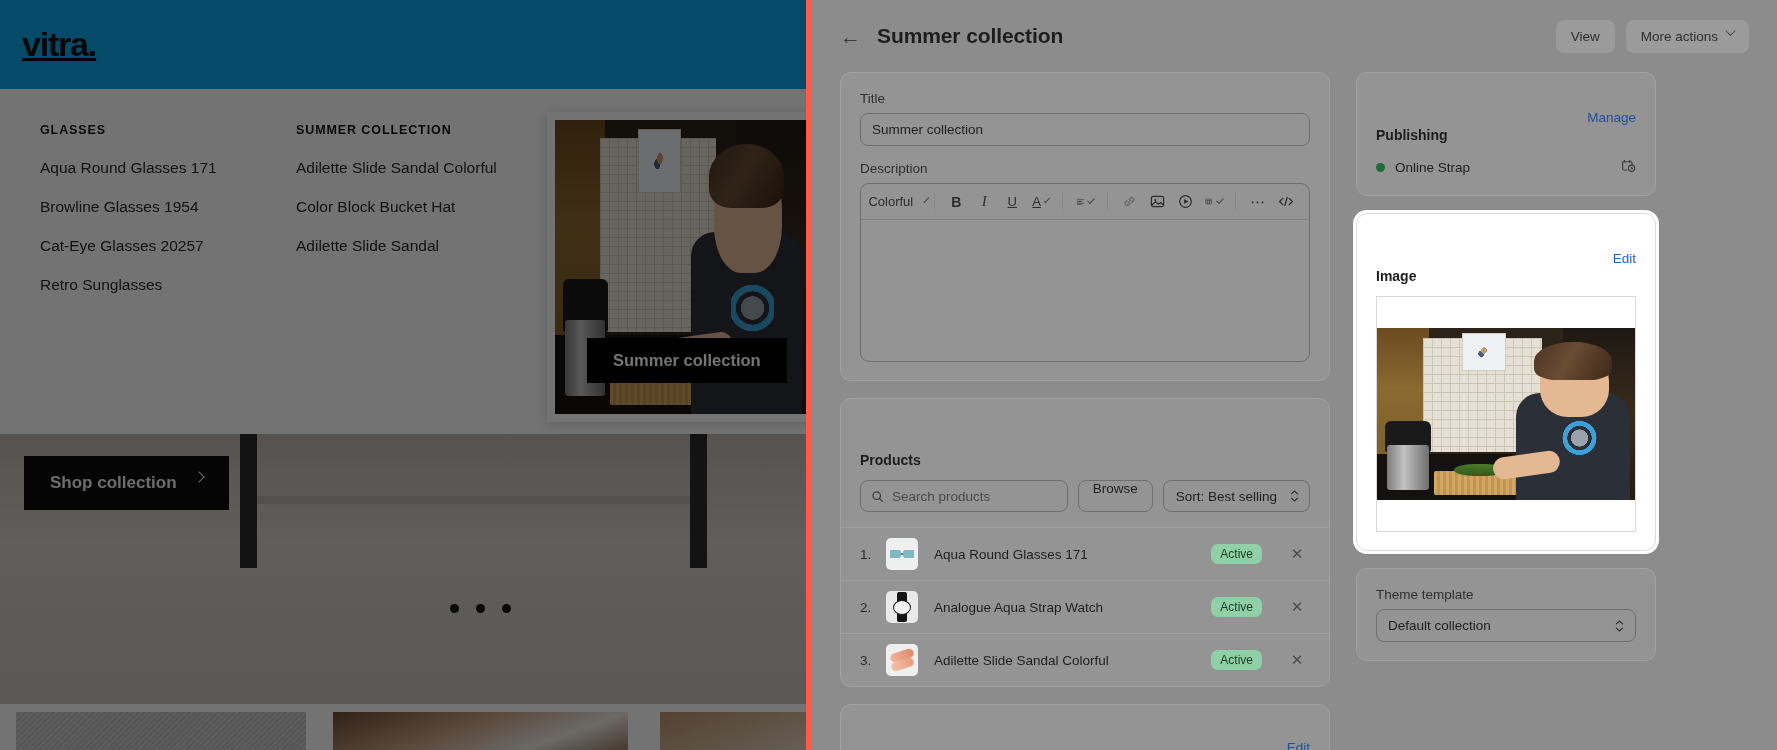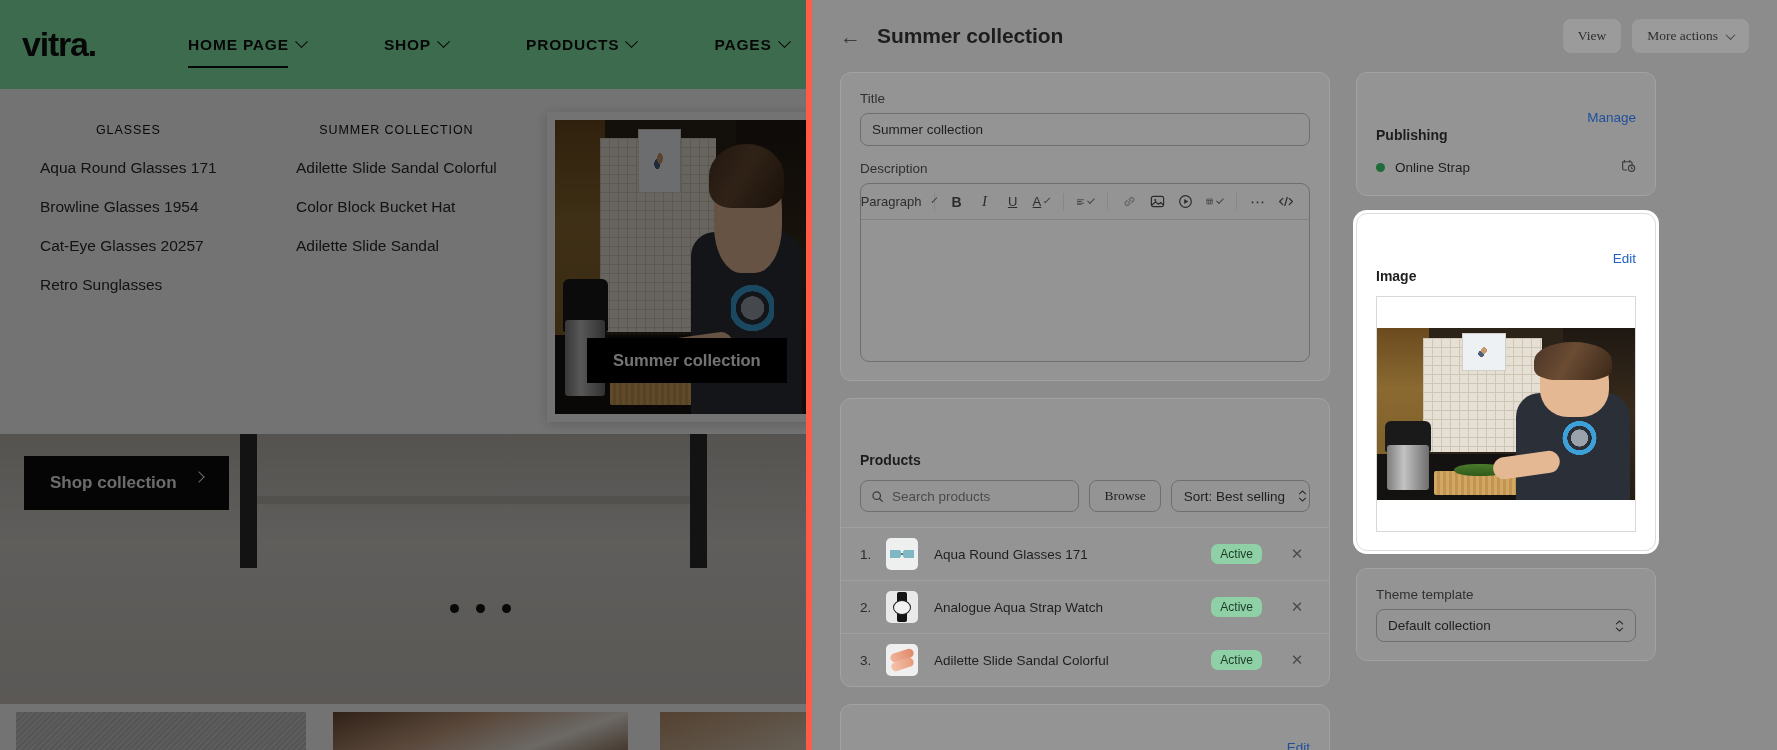--- a/index.html
+++ b/index.html
@@ -17,22 +17,22 @@
     background: #fff;
     overflow: hidden;
   }
   .sf-dim {
     position: absolute; inset: 0;
     background: rgba(0,0,0,0.55);
     z-index: 40; pointer-events: none;
   }
   .sf-nav {
     position: absolute; left: 0; top: 0; width: 806px; height: 89px;
-    background: #86efac; z-index: 5;
-    display: flex; align-items: center;
+    background: #0ea5e9; z-index: 5;
+    display: flex; align-items: center; text-decoration: underline;
   }
   .sf-logo {
     font-size: 34px; font-weight: 700; letter-spacing: -1.2px;
     color: #111; margin-left: 22px; margin-right: 92px;
     font-family: "Liberation Sans", sans-serif;
   }
   .sf-navlinks { display: flex; align-items: center; }
   .sf-navitem {
     font-size: 15.5px; font-weight: 700; letter-spacing: .8px;
     color: #111; margin-right: 78px; position: relative;
@@ -49,22 +49,22 @@
   }
 
   .sf-mega {
     position: absolute; left: 0; top: 89px; width: 806px; height: 345px;
     background: #fff; z-index: 5;
   }
   .sf-col { position: absolute; top: 34px; }
   .sf-col.c1 { left: 40px; }
   .sf-col.c2 { left: 296px; }
   .sf-colhead {
-    font-size: 12.5px; font-weight: 400; letter-spacing: .9px;
-    color: #111; margin-bottom: 22px; text-align: center;
+    font-size: 12.5px; font-weight: 700; letter-spacing: .9px;
+    color: #111; margin-bottom: 22px;
   }
   .sf-colitem { font-size: 15.5px; color: #2b2b2b; margin-bottom: 21px; white-space: nowrap; }
 
   .sf-card {
     position: absolute; left: 547px; top: 112px;
     width: 268px; height: 310px;
     background: #fff; padding: 8px;
     box-shadow: 0 2px 12px rgba(0,0,0,.18);
     z-index: 6;
   }
@@ -136,22 +136,22 @@
     font-size: 21px; color: #3d3d3d; margin-right: 16px; line-height: 1;
     cursor: pointer;
   }
   .adm-title {
     font-size: 21px; font-weight: 700; color: #1d1d1d; letter-spacing: -.1px;
   }
   .head-actions { margin-left: auto; display: flex; gap: 11px; }
   .btn {
     background: #9b9b9b; border: none; border-radius: 8px;
     font-size: 13.5px; color: #2e2e2e; padding: 9px 15px;
-    font-family: Liberation Serif, serif; cursor: pointer;
-    display: flex; align-items: center; gap: 9px; white-space: nowrap;
+    font-family: Liberation Sans, sans-serif; cursor: pointer;
+    display: flex; align-items: flex-start; gap: 9px; white-space: nowrap;
   }
   .chev-sm {
     display: inline-block; width: 7px; height: 7px;
     border-right: 1.5px solid #444; border-bottom: 1.5px solid #444;
     transform: rotate(45deg) translate(-1px,-1px);
   }
 
   .adm-body {
     position: absolute; left: 0; top: 72px; width: 100%; bottom: 0;
     display: flex; gap: 26px; padding: 0 28px;
@@ -201,21 +201,21 @@
   .prod-controls { display: flex; gap: 10px; margin-top: 12px; }
   .search-wrap {
     flex: 1; position: relative; height: 32px;
     border: 1px solid #6f6f6f; border-radius: 8px;
     display: flex; align-items: center; padding: 0 10px; gap: 8px;
   }
   .search-wrap .ph { font-size: 13.5px; color: #4a4a4a; }
   .select {
     height: 32px; border: 1px solid #6f6f6f; border-radius: 8px;
     display: flex; align-items: center; gap: 13px;
-    padding: 0 2px 0 12px; font-size: 13.5px; color: #1f1f1f;
+    padding: 0 10px 0 12px; font-size: 13.5px; color: #1f1f1f;
     cursor: pointer; white-space: nowrap;
   }
   .updown { display: flex; flex-direction: column; gap: 2px; margin-left: auto; }
 
   .prow {
     display: flex; align-items: center; gap: 0;
     padding: 10px 19px; border-top: 1px solid #a0a0a0;
   }
   .prow-idx { width: 26px; font-size: 13.5px; color: #2b2b2b; }
   .pthumb {
@@ -346,38 +346,20 @@
         <div class="k-arm"></div>
           <div class="k-head"></div>
           <div class="k-hair"></div>
       </div>
       <div class="sf-card-label">Summer collection</div>
     </div>
   </div>
 
   <div class="sf-nav">
     <div class="sf-logo">vitra.</div>
-    <div class="sf-navlinks">
-      <div class="sf-navitem active">
-        <span>HOME PAGE</span>
-        <span class="chev"></span>
-      </div>
-      <div class="sf-navitem">
-        <span>SHOP</span>
-        <span class="chev"></span>
-      </div>
-      <div class="sf-navitem">
-        <span>PRODUCTS</span>
-        <span class="chev"></span>
-      </div>
-      <div class="sf-navitem">
-        <span>PAGES</span>
-        <span class="chev"></span>
-      </div>
-    </div>
   </div>
 
   <div class="sf-dim"></div>
 </div>
 
 <div id="admin">
 
   <div class="adm-head">
     <span class="back-arrow">←</span>
     <span class="adm-title">Summer collection</span>
@@ -397,21 +379,21 @@
     <div class="col-main">
 
       <div class="card">
         <div class="field-label">Title</div>
         <input class="input" value="Summer collection" style="">
 
         <div class="field-label" style="margin-top:15px;">Description</div>
         <div class="rte">
           <div class="rte-bar">
             <div class="tb para">
-              <span>Paragraph</span>
+              <span>Colorful</span>
               <span class="chev-sm"></span>
             </div>
             <div class="tb-sep"></div>
             <div class="tb">
                 <b style="font-size:14px;">B</b>
               </div>
             <div class="tb">
                 <i style="font-family:'Liberation Serif',serif;font-size:15px;">I</i>
               </div>
             <div class="tb">

